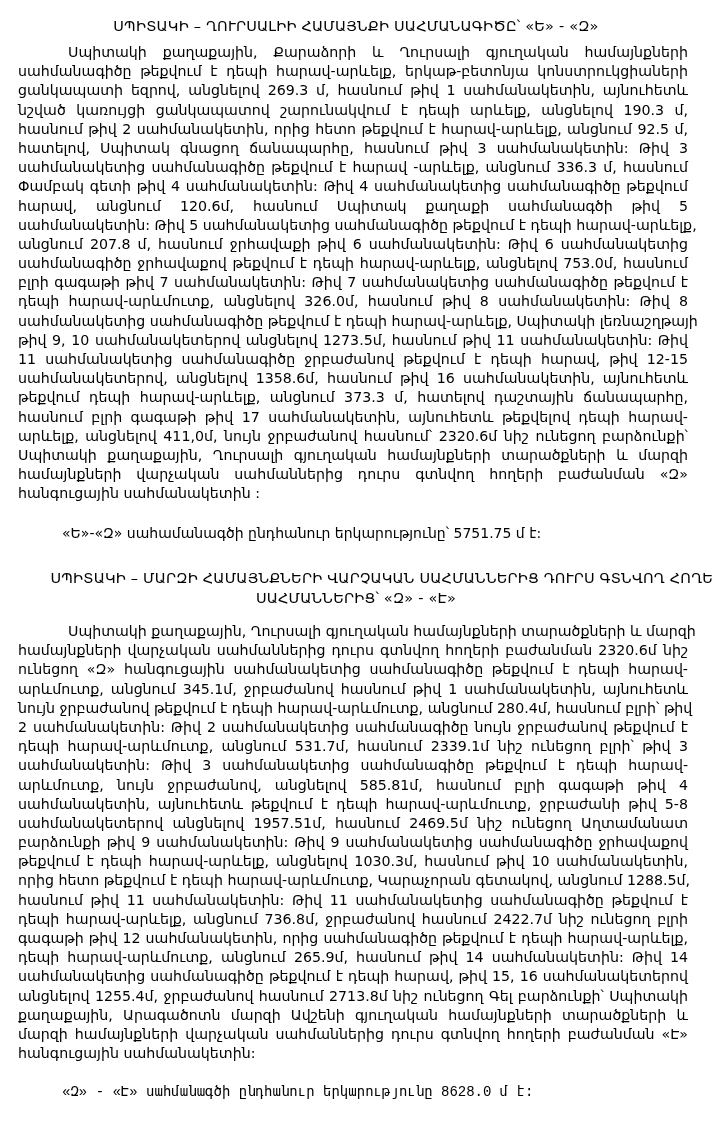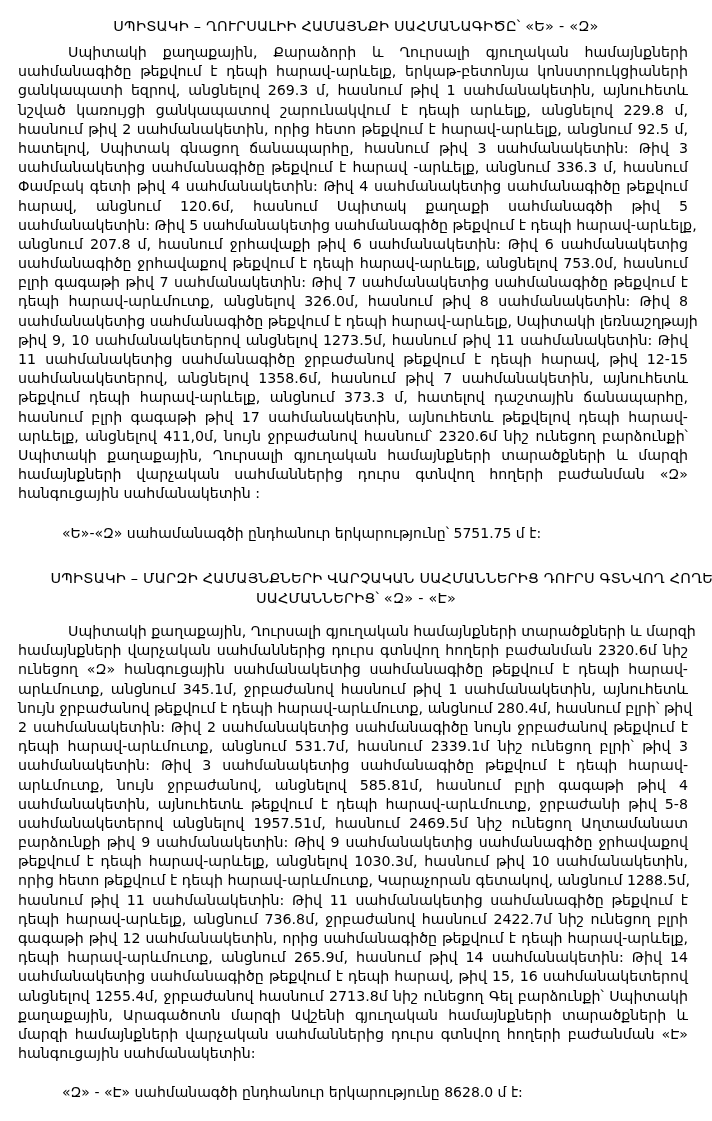--- a/index.html
+++ b/index.html
@@ -19,35 +19,35 @@
 <body>
 
 <div class="page">
 
   <div class="heading" style="top:17px;">ՍՊԻՏԱԿԻ – ՂՈՒՐՍԱԼԻԻ  ՀԱՄԱՅՆՔԻ ՍԱՀՄԱՆԱԳԻԾԸ՝ «Ե» - «Զ»</div>
 
   <div class="para" id="p1" style="top:43px;">
       <span class="line indent">Սպիտակի քաղաքային, Քարաձորի և Ղուրսալի գյուղական համայնքների</span>
       <span class="line">սահմանագիծը թեքվում է դեպի  հարավ-արևելք, երկաթ-բետոնյա կոնստրուկցիաների</span>
       <span class="line">ցանկապատի եզրով, անցնելով 269.3 մ, հասնում թիվ 1 սահմանակետին, այնուհետև</span>
-      <span class="line">նշված կառույցի ցանկապատով շարունակվում է դեպի արևելք, անցնելով 229.8 մ,</span>
+      <span class="line">նշված կառույցի ցանկապատով շարունակվում է դեպի արևելք, անցնելով 190.3 մ,</span>
       <span class="line">հասնում թիվ 2 սահմանակետին, որից հետո թեքվում է հարավ-արևելք, անցնում 92.5 մ,</span>
       <span class="line">հատելով, Սպիտակ գնացող ճանապարհը, հասնում թիվ 3 սահմանակետին: Թիվ 3</span>
       <span class="line">սահմանակետից սահմանագիծը թեքվում է  հարավ -արևելք, անցնում 336.3 մ, հասնում</span>
       <span class="line">Փամբակ գետի թիվ 4 սահմանակետին: Թիվ 4 սահմանակետից սահմանագիծը թեքվում</span>
       <span class="line">հարավ, անցնում 120.6մ, հասնում Սպիտակ քաղաքի սահմանագծի թիվ 5</span>
       <span class="line">սահմանակետին: Թիվ 5 սահմանակետից սահմանագիծը թեքվում է դեպի հարավ-արևելք,</span>
       <span class="line">անցնում 207.8 մ, հասնում ջրհավաքի թիվ 6 սահմանակետին: Թիվ 6 սահմանակետից</span>
       <span class="line">սահմանագիծը ջրհավաքով թեքվում է  դեպի հարավ-արևելք, անցնելով 753.0մ, հասնում</span>
       <span class="line">բլրի գագաթի թիվ 7 սահմանակետին: Թիվ 7 սահմանակետից սահմանագիծը թեքվում է</span>
       <span class="line">դեպի հարավ-արևմուտք, անցնելով 326.0մ, հասնում թիվ 8 սահմանակետին: Թիվ 8</span>
       <span class="line">սահմանակետից սահմանագիծը թեքվում է դեպի հարավ-արևելք, Սպիտակի լեռնաշղթայի</span>
       <span class="line">թիվ 9, 10  սահմանակետերով անցնելով 1273.5մ, հասնում թիվ 11 սահմանակետին: Թիվ</span>
       <span class="line">11 սահմանակետից սահմանագիծը ջրբաժանով թեքվում է դեպի հարավ, թիվ 12-15</span>
-      <span class="line">սահմանակետերով, անցնելով 1358.6մ, հասնում թիվ 7 սահմանակետին, այնուհետև</span>
+      <span class="line">սահմանակետերով, անցնելով 1358.6մ, հասնում թիվ 16 սահմանակետին, այնուհետև</span>
       <span class="line">թեքվում  դեպի հարավ-արևելք, անցնում  373.3 մ,  հատելով դաշտային ճանապարհը,</span>
       <span class="line">հասնում  բլրի գագաթի թիվ 17 սահմանակետին, այնուհետև  թեքվելով դեպի հարավ-</span>
       <span class="line">արևելք, անցնելով 411,0մ, նույն ջրբաժանով հասնում՝ 2320.6մ նիշ ունեցող բարձունքի՝</span>
       <span class="line">Սպիտակի քաղաքային, Ղուրսալի գյուղական համայնքների տարածքների և մարզի</span>
       <span class="line">համայնքների վարչական սահմաններից դուրս գտնվող հողերի բաժանման «Զ»</span>
       <span class="line last">հանգուցային սահմանակետին :</span>
     </div>
 
   <div class="summary" style="left:62px; top:524px;">«Ե»-«Զ» սահամանագծի ընդհանուր երկարությունը՝  5751.75 մ է:</div>
 
@@ -73,15 +73,15 @@
       <span class="line">դեպի հարավ-արևելք, անցնում 736.8մ, ջրբաժանով հասնում 2422.7մ նիշ ունեցող բլրի</span>
       <span class="line">գագաթի թիվ 12 սահմանակետին, որից սահմանագիծը թեքվում է դեպի հարավ-արևելք,</span>
       <span class="line">դեպի հարավ-արևմուտք, անցնում 265.9մ, հասնում թիվ 14 սահմանակետին: Թիվ 14</span>
       <span class="line">սահմանակետից սահմանագիծը թեքվում է դեպի հարավ, թիվ 15, 16 սահմանակետերով</span>
       <span class="line">անցնելով 1255.4մ, ջրբաժանով հասնում 2713.8մ նիշ ունեցող Գել բարձունքի՝ Սպիտակի</span>
       <span class="line">քաղաքային, Արագածոտն մարզի Ավշենի գյուղական համայնքների տարածքների և</span>
       <span class="line">մարզի համայնքների վարչական սահմաններից դուրս գտնվող հողերի բաժանման «Է»</span>
       <span class="line last">հանգուցային սահմանակետին:</span>
     </div>
 
-  <div class="summary" style="left:62px; top:1083px;">«Զ» - «Է» սահմանագծի ընդհանուր երկարությունը 8628.0 մ է:</div>
+  <div class="summary" style="left:62px; top:1083px;font-family:Liberation Mono, monospace;">«Զ» - «Է» սահմանագծի ընդհանուր երկարությունը 8628.0 մ է:</div>
 
 </div>
 
 </body></html>

